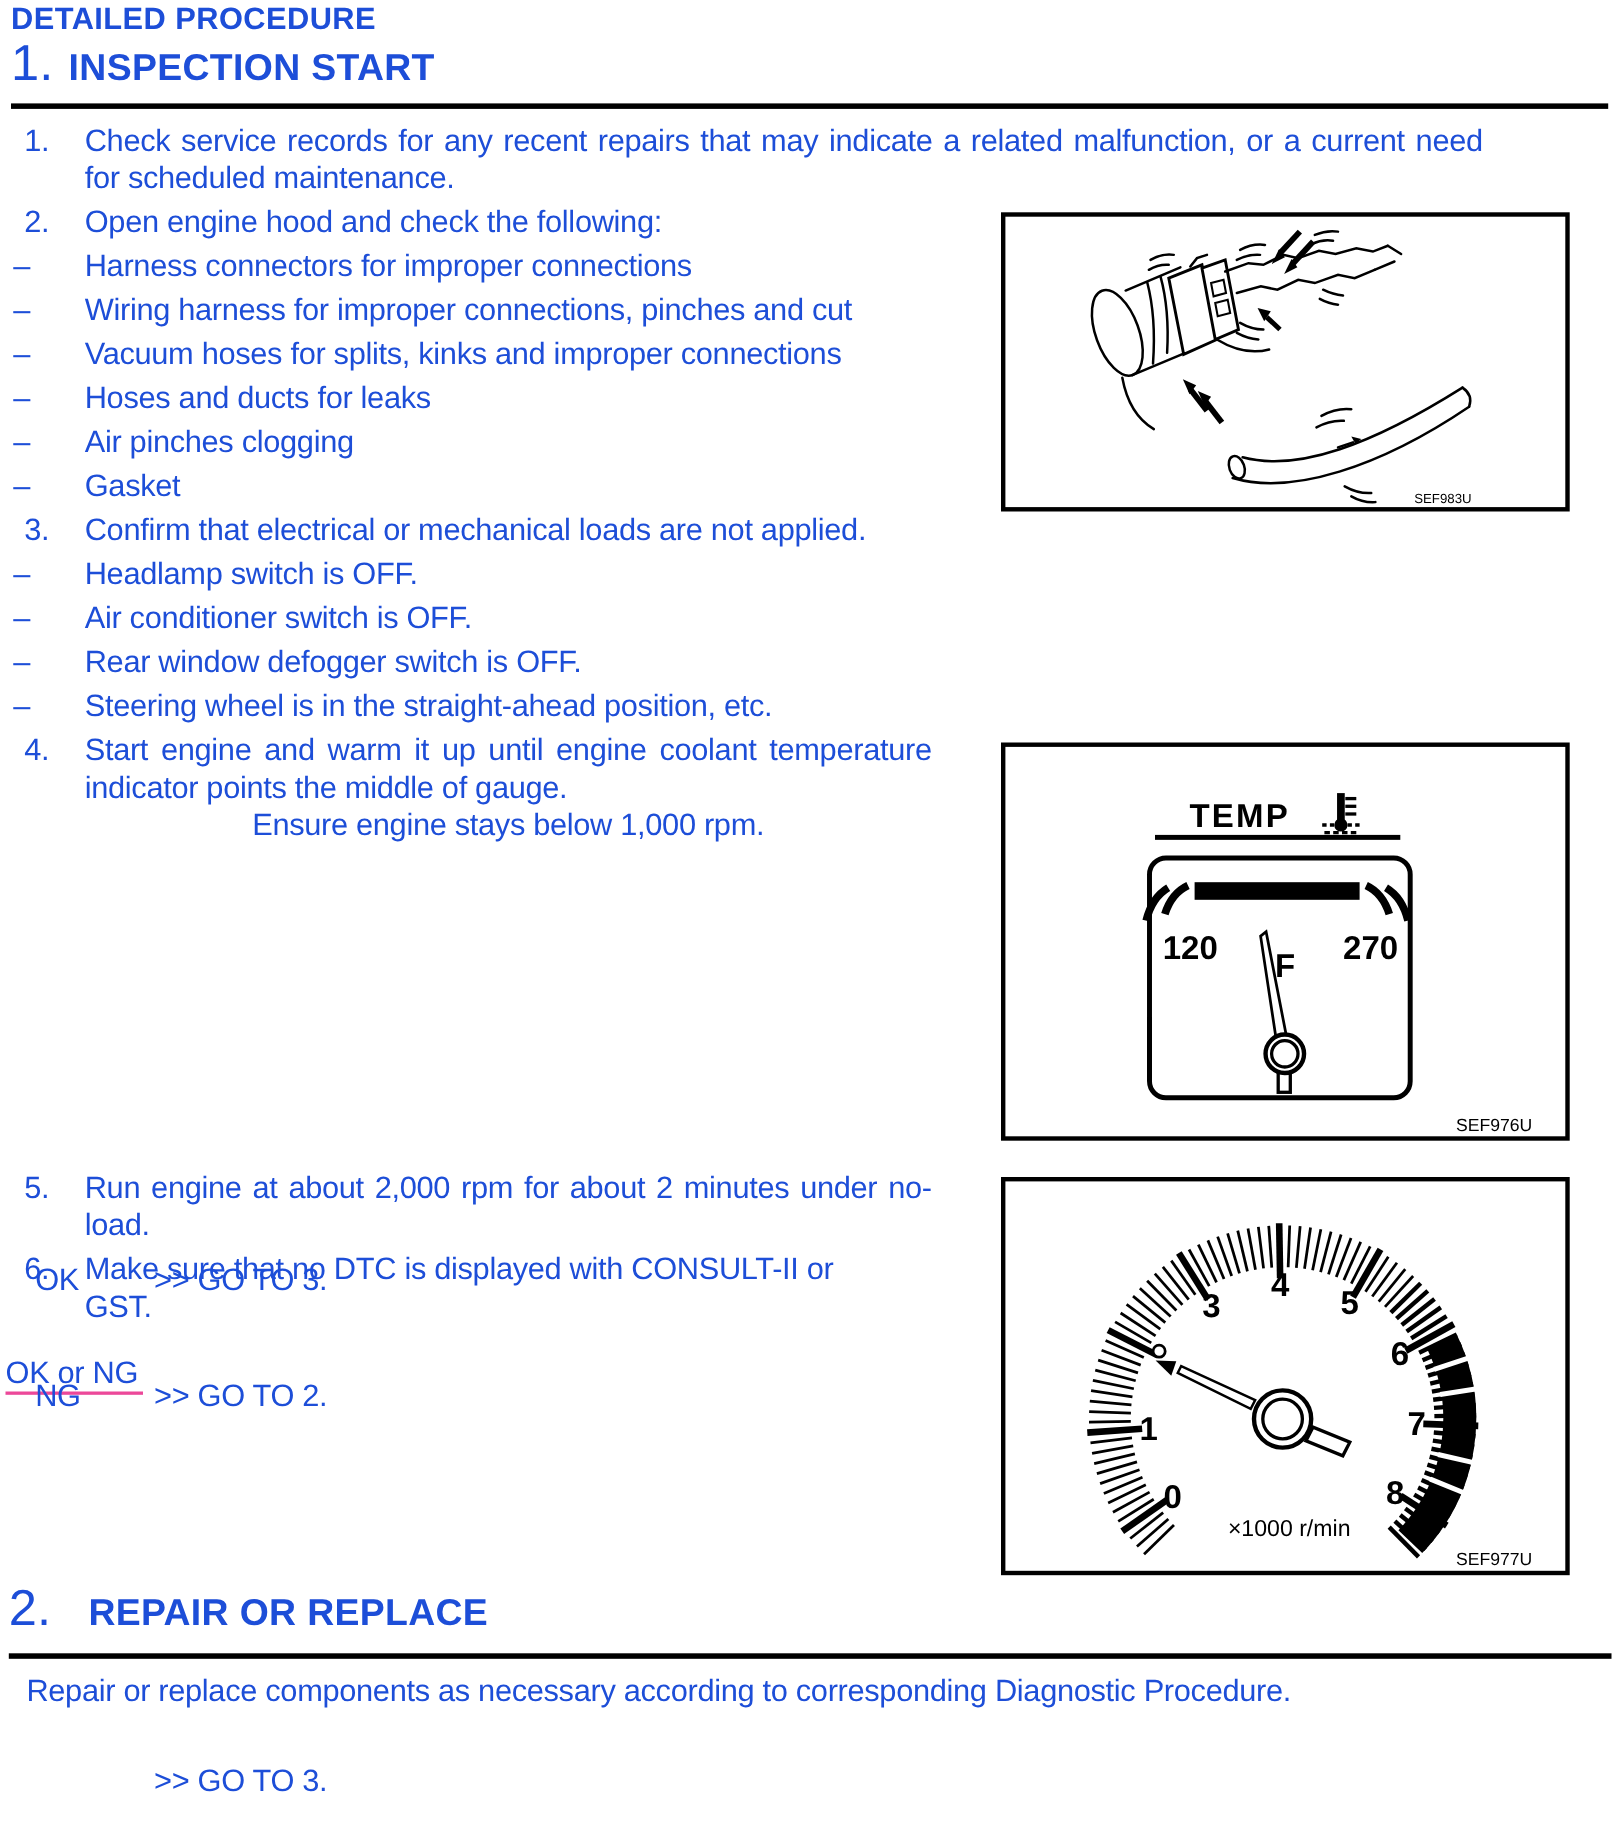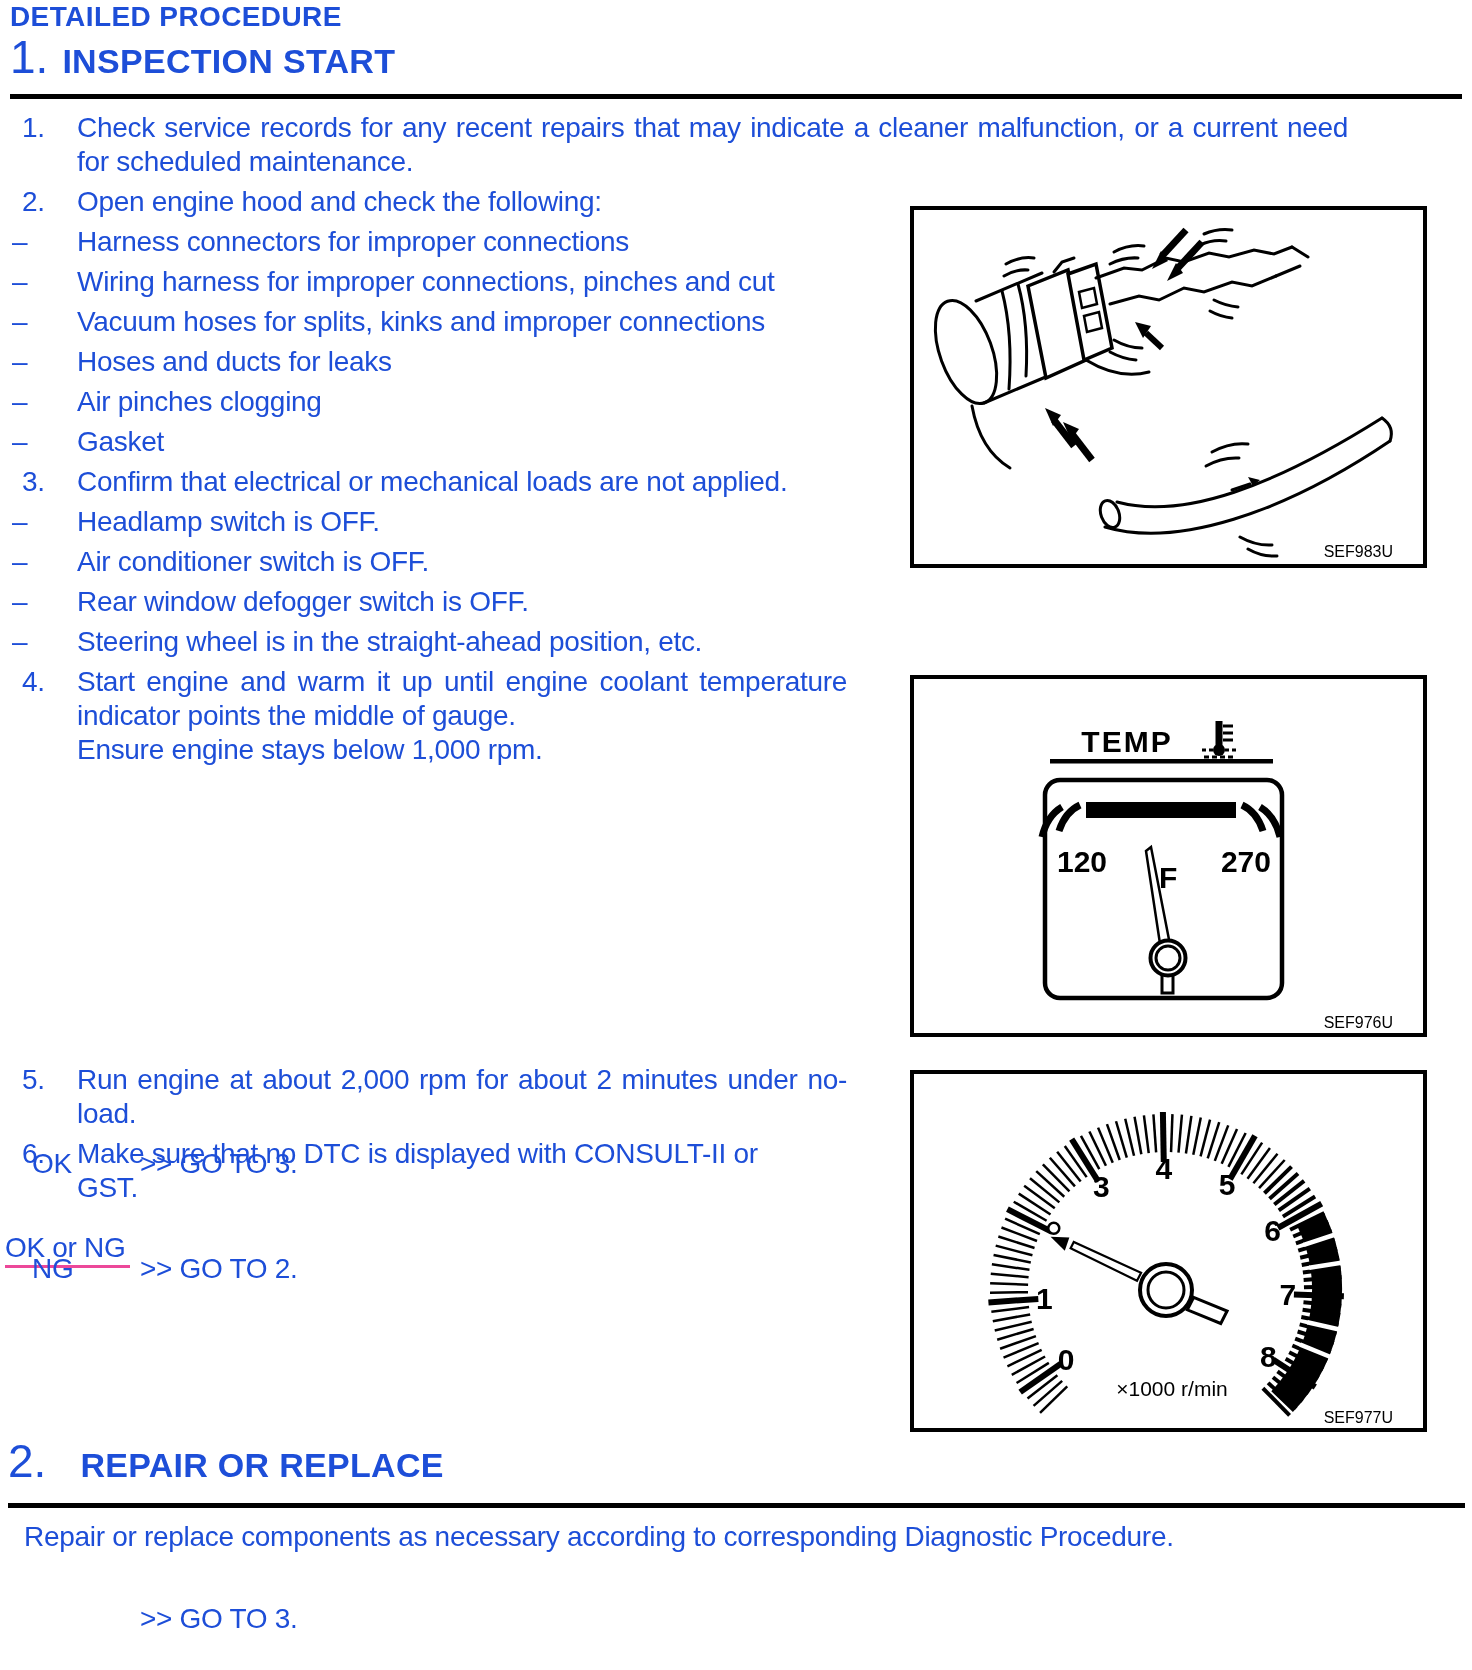--- a/index.html
+++ b/index.html
@@ -26,21 +26,21 @@
   .step.just{width:770px;text-align:justify}
   .results-heading{position:absolute;left:5px;top:1232px;font-size:28px;letter-spacing:-.3px;
         border-bottom:3px solid #ec4899;padding:0 4px 1px 0}
   .result-row{position:absolute;left:32px;font-size:28px;letter-spacing:-.3px;white-space:nowrap}
   .result-row .rlabel{display:inline-block;width:108px}
   #row-ok{top:1148px}
   #row-ng{top:1253px}
   .para{position:absolute;left:24px;top:1520px;width:1190px;font-size:28px;line-height:34px;letter-spacing:-.3px}
   .goto{position:absolute;left:140px;top:1603px;font-size:28px;letter-spacing:-.3px}
   .fig{position:absolute;left:910px;width:517px;border:4px solid #000;background:#fff;box-sizing:border-box}
-  #fig1{top:206px;height:362px}
+  #fig1{top:193px;height:272px}
   #fig2{top:675px;height:362px}
   #fig3{top:1070px;height:362px}
   .fig svg{display:block;width:100%;height:100%}
   svg text{font-family:"Liberation Sans",sans-serif;fill:#000}
   .ln{fill:none;stroke:#000;stroke-width:3;stroke-linecap:round}
 </style>
 </head>
 <body>
 
 <div class="page">
@@ -49,21 +49,21 @@
 
   <div class="sec" id="sec1">
     <span class="sec-num">1.</span>
     <span class="sec-title">INSPECTION START</span>
   </div>
   <div class="rule" id="rule1"></div>
 
   <div class="steps" id="steps1">
     <div class="step wide">
       <span class="marker">1.</span>
-      <span>Check service records for any recent repairs that may indicate a cleaner malfunction, or a current need for scheduled maintenance.</span>
+      <span>Check service records for any recent repairs that may indicate a related malfunction, or a current need for scheduled maintenance.</span>
     </div>
     <div class="step">
       <span class="marker">2.</span>
       <span>Open engine hood and check the following:</span>
     </div>
     <div class="step dash">
       <span class="marker">–</span>
       <span>Harness connectors for improper connections</span>
     </div>
     <div class="step dash">
@@ -102,21 +102,21 @@
       <span class="marker">–</span>
       <span>Rear window defogger switch is OFF.</span>
     </div>
     <div class="step dash">
       <span class="marker">–</span>
       <span>Steering wheel is in the straight-ahead position, etc.</span>
     </div>
     <div class="step just">
       <span class="marker">4.</span>
       <div>Start engine and warm it up until engine coolant temperature indicator points the middle of gauge.</div>
-      <div style="text-align:left">Ensure engine stays below 1,000 rpm.</div>
+      <div style="text-align:center">Ensure engine stays below 1,000 rpm.</div>
     </div>
   </div>
 
   <div class="steps" id="steps2">
     <div class="step just">
       <span class="marker">5.</span>
       <span>Run engine at about 2,000 rpm for about 2 minutes under no-load.</span>
     </div>
     <div class="step">
       <span class="marker">6.</span>

